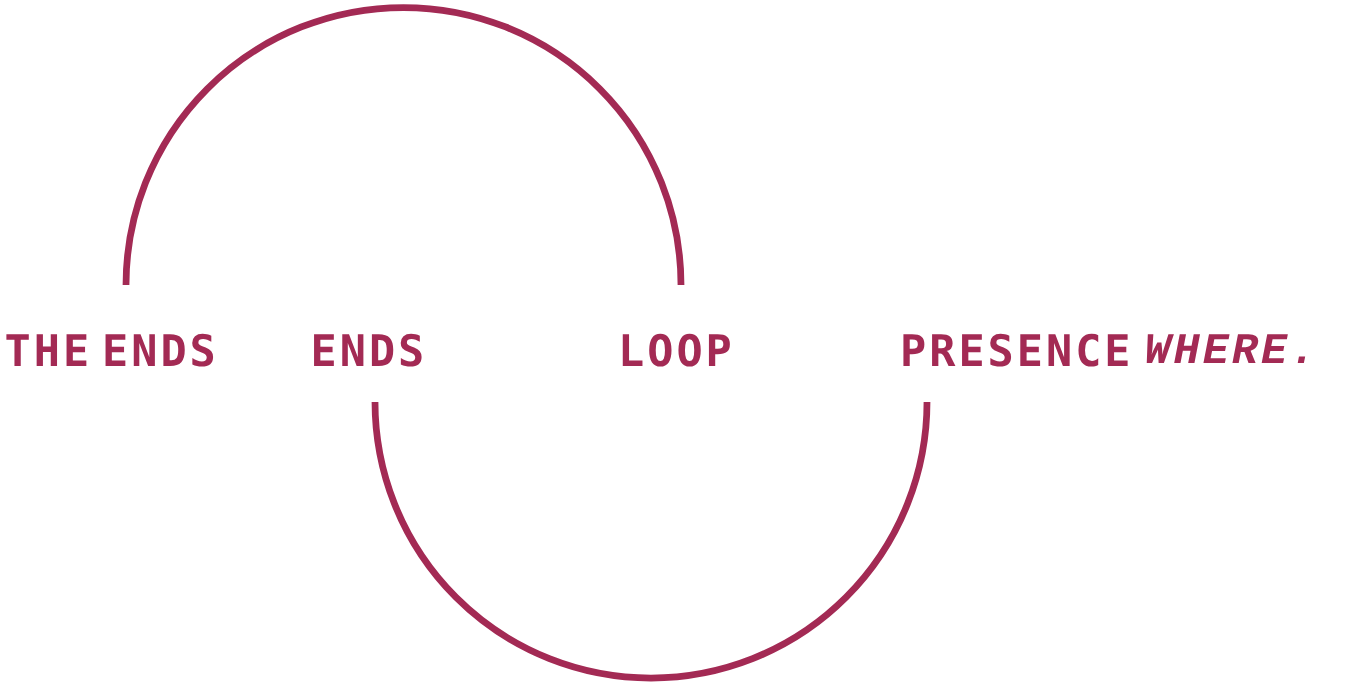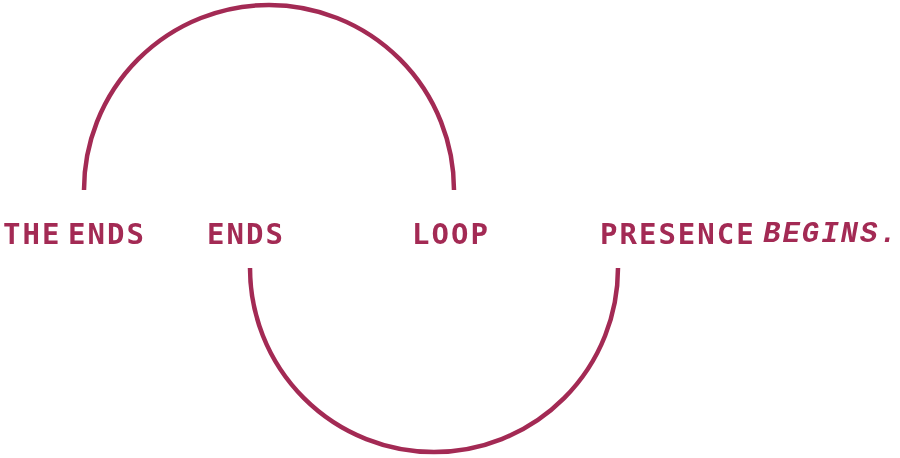--- a/index.html
+++ b/index.html
@@ -72,14 +72,14 @@
   <span class="word w-the">THE</span>
 
   <span class="word w-loop">ENDS</span>
 
   <span class="word w-ends">ENDS</span>
 
   <span class="word w-where">LOOP</span>
 
   <span class="word w-presence">PRESENCE</span>
 
-  <span class="word w-begins">BEGINS.</span>
+  <span class="word w-begins">WHERE.</span>
 </div>
 
 </body></html>

